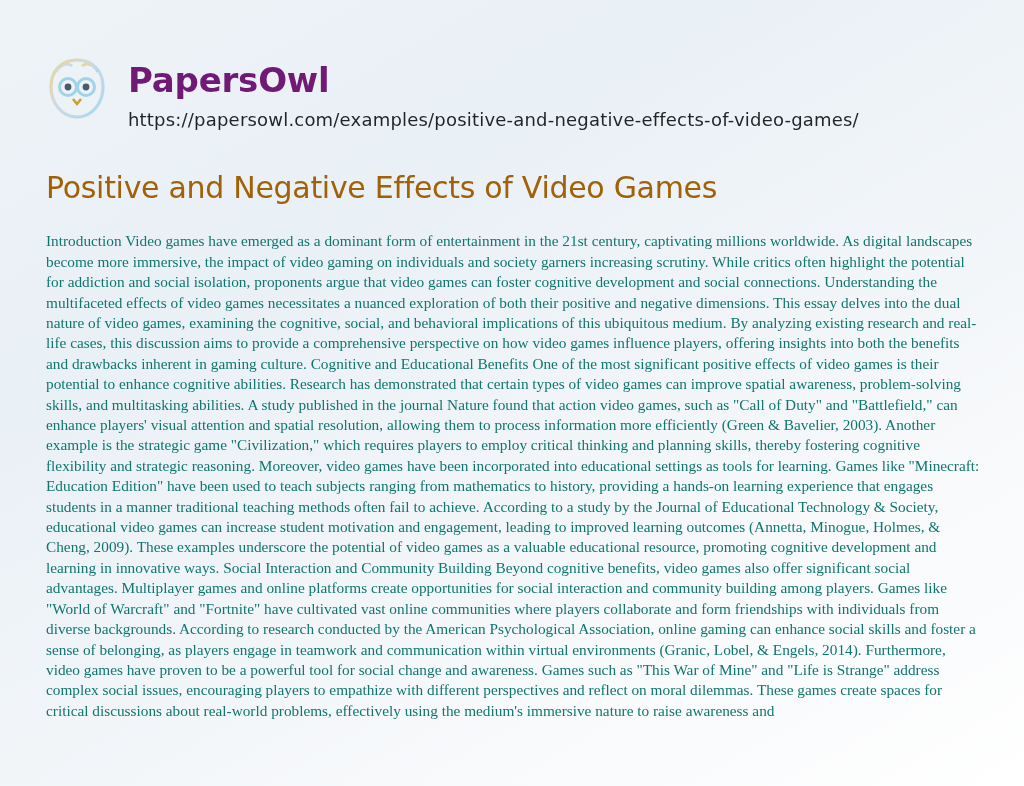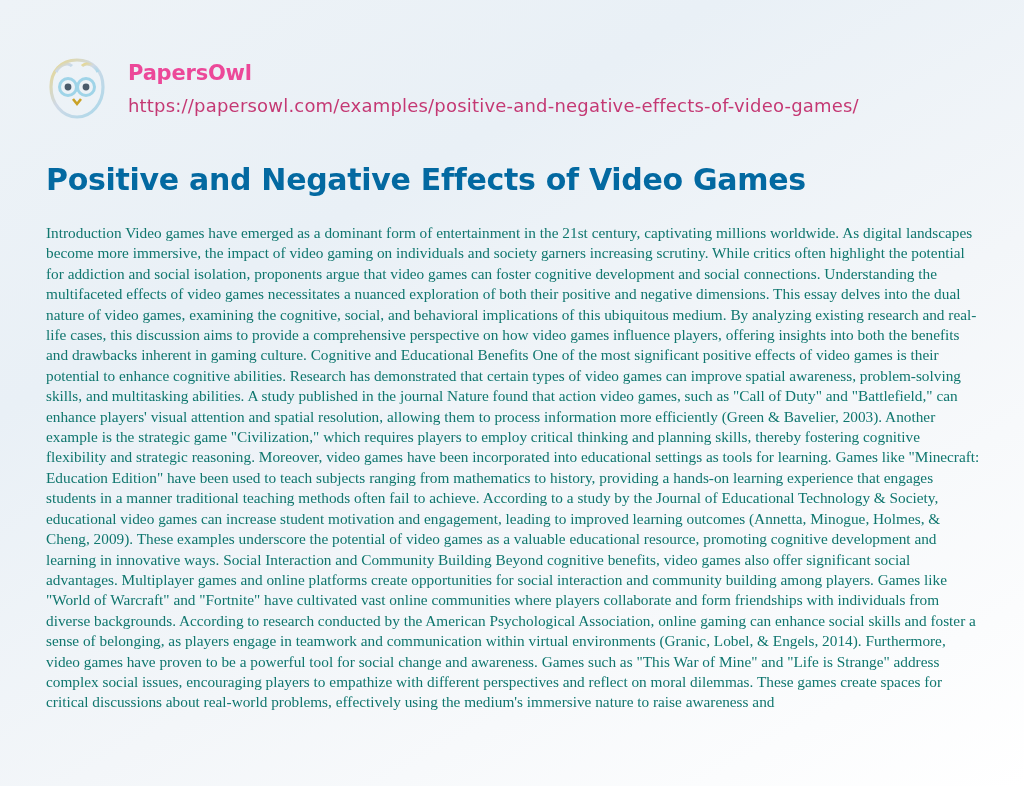--- a/index.html
+++ b/index.html
@@ -30,42 +30,42 @@
     flex: 0 0 66px;
     position: relative;
     margin-top: 4px;
   }
   .brand-block {
     margin-left: 18px;
     padding-top: 10px;
   }
   .brand-name {
     font-family: "DejaVu Sans", sans-serif;
-    font-size: 21px;
+    font-size: 34px;
     font-weight: bold;
-    color: #ec4899;
+    color: #701a75;
     letter-spacing: -0.2px;
     line-height: 1.1;
   }
   .brand-url {
     margin-top: 10px;
     font-family: "DejaVu Sans", sans-serif;
     font-size: 18px;
-    color: #be185d;
+    color: #000000;
     letter-spacing: 0.2px;
     opacity: 0.85;
   }
   .content {
     padding: 40px 44px 0 46px;
   }
   .doc-title {
     font-family: "DejaVu Sans", sans-serif;
     font-size: 30px;
-    font-weight: bold;
-    color: #0369a1;
+    font-weight: normal;
+    color: #a16207;
     margin: 0 0 26px 0;
     letter-spacing: -0.3px;
   }
   .doc-body {
     font-family: "Liberation Serif", "DejaVu Serif", serif;
     font-size: 15.3px;
     line-height: 1.335;
     color: #0f766e;
     text-align: left;
     width: 935px;

